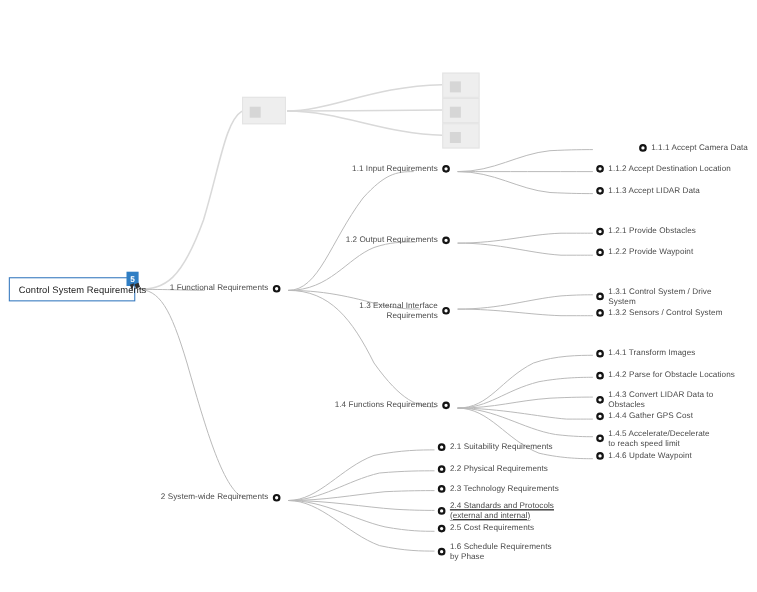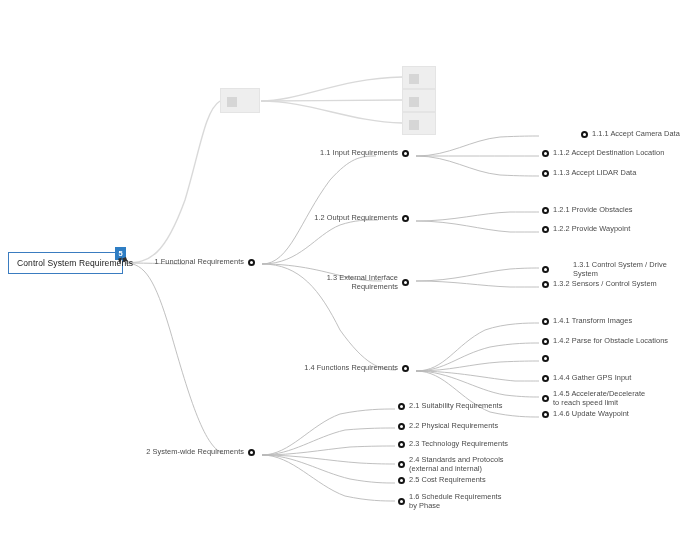--- a/index.html
+++ b/index.html
@@ -219,21 +219,21 @@
         <span class="node-label" style="white-space: nowrap;">1.2.1 Provide Obstacles</span>
       </div>
       <div class="node right" style="left: 542px; top: 225px;">
         <span class="node-marker"></span>
         <span class="node-label" style="white-space: nowrap;">1.2.2 Provide Waypoint</span>
       </div>
       <div class="node left" style="left: auto; top: 274px; transform: translateX(-7px); width: auto; justify-content: flex-start; flex-direction: row-reverse; position: absolute; right: 272px;">
         <span class="node-marker"></span>
         <span class="node-label" style="width: 84px; white-space: normal;">1.3 External Interface Requirements</span>
       </div>
-      <div class="node right" style="left: 542px; top: 261px; gap: 20px;">
+      <div class="node right" style="left: 542px; top: 261px;">
         <span class="node-marker"></span>
         <span class="node-label" style="width: 98px; white-space: normal;">1.3.1 Control System / Drive System</span>
       </div>
       <div class="node right" style="left: 542px; top: 280px;">
         <span class="node-marker"></span>
         <span class="node-label" style="white-space: nowrap;">1.3.2 Sensors / Control System</span>
       </div>
       <div class="node left" style="left: auto; top: 364px; transform: translateX(-7px); width: auto; justify-content: center; flex-direction: row-reverse; position: absolute; right: 272px;">
         <span class="node-marker"></span>
         <span class="node-label" style="white-space: nowrap;">1.4 Functions Requirements</span>
@@ -241,24 +241,25 @@
       <div class="node right" style="left: 542px; top: 317px; justify-content: flex-end;">
         <span class="node-marker"></span>
         <span class="node-label" style="white-space: nowrap;">1.4.1 Transform Images</span>
       </div>
       <div class="node right" style="left: 542px; top: 337px;">
         <span class="node-marker"></span>
         <span class="node-label" style="white-space: nowrap;">1.4.2 Parse for Obstacle Locations</span>
       </div>
       <div class="node right" style="left: 542px; top: 355px;">
         <span class="node-marker"></span>
+        <span class="node-label" style="width: 96px; white-space: normal;">1.4.3 Convert LIDAR Data to Obstacles</span>
       </div>
       <div class="node right" style="left: 542px; top: 374px;">
         <span class="node-marker"></span>
-        <span class="node-label" style="white-space: nowrap;">1.4.4 Gather GPS Input</span>
+        <span class="node-label" style="white-space: nowrap;">1.4.4 Gather GPS Cost</span>
       </div>
       <div class="node right" style="left: 542px; top: 390px;">
         <span class="node-marker"></span>
         <span class="node-label" style="width: 100px; white-space: normal;">1.4.5 Accelerate/Decelerate to reach speed limit</span>
       </div>
       <div class="node right" style="left: 542px; top: 410px;">
         <span class="node-marker"></span>
         <span class="node-label" style="white-space: nowrap; text-align: right;">1.4.6 Update Waypoint</span>
       </div>
       <div class="node left" style="left: auto; top: 448px; transform: translateX(-7px); width: auto; justify-content: flex-start; flex-direction: row-reverse; position: absolute; right: 426px;">
@@ -270,21 +271,21 @@
         <span class="node-label" style="white-space: nowrap;">2.1 Suitability Requirements</span>
       </div>
       <div class="node right" style="left: 398px; top: 422px;">
         <span class="node-marker"></span>
         <span class="node-label" style="white-space: nowrap;">2.2 Physical Requirements</span>
       </div>
       <div class="node right" style="left: 398px; top: 440px;">
         <span class="node-marker"></span>
         <span class="node-label" style="white-space: nowrap;">2.3 Technology Requirements</span>
       </div>
-      <div class="node right" style="left: 398px; top: 456px;">
+      <div class="node right" style="left: 398px; top: 456px; text-decoration: underline;">
         <span class="node-marker"></span>
         <span class="node-label" style="width: 96px; white-space: normal;">2.4 Standards and Protocols (external and internal)</span>
       </div>
       <div class="node right" style="left: 398px; top: 476px;">
         <span class="node-marker"></span>
         <span class="node-label" style="white-space: nowrap;">2.5 Cost Requirements</span>
       </div>
       <div class="node right" style="left: 398px; top: 493px;">
         <span class="node-marker"></span>
         <span class="node-label" style="width: 100px; white-space: normal;">1.6 Schedule Requirements by Phase</span>

